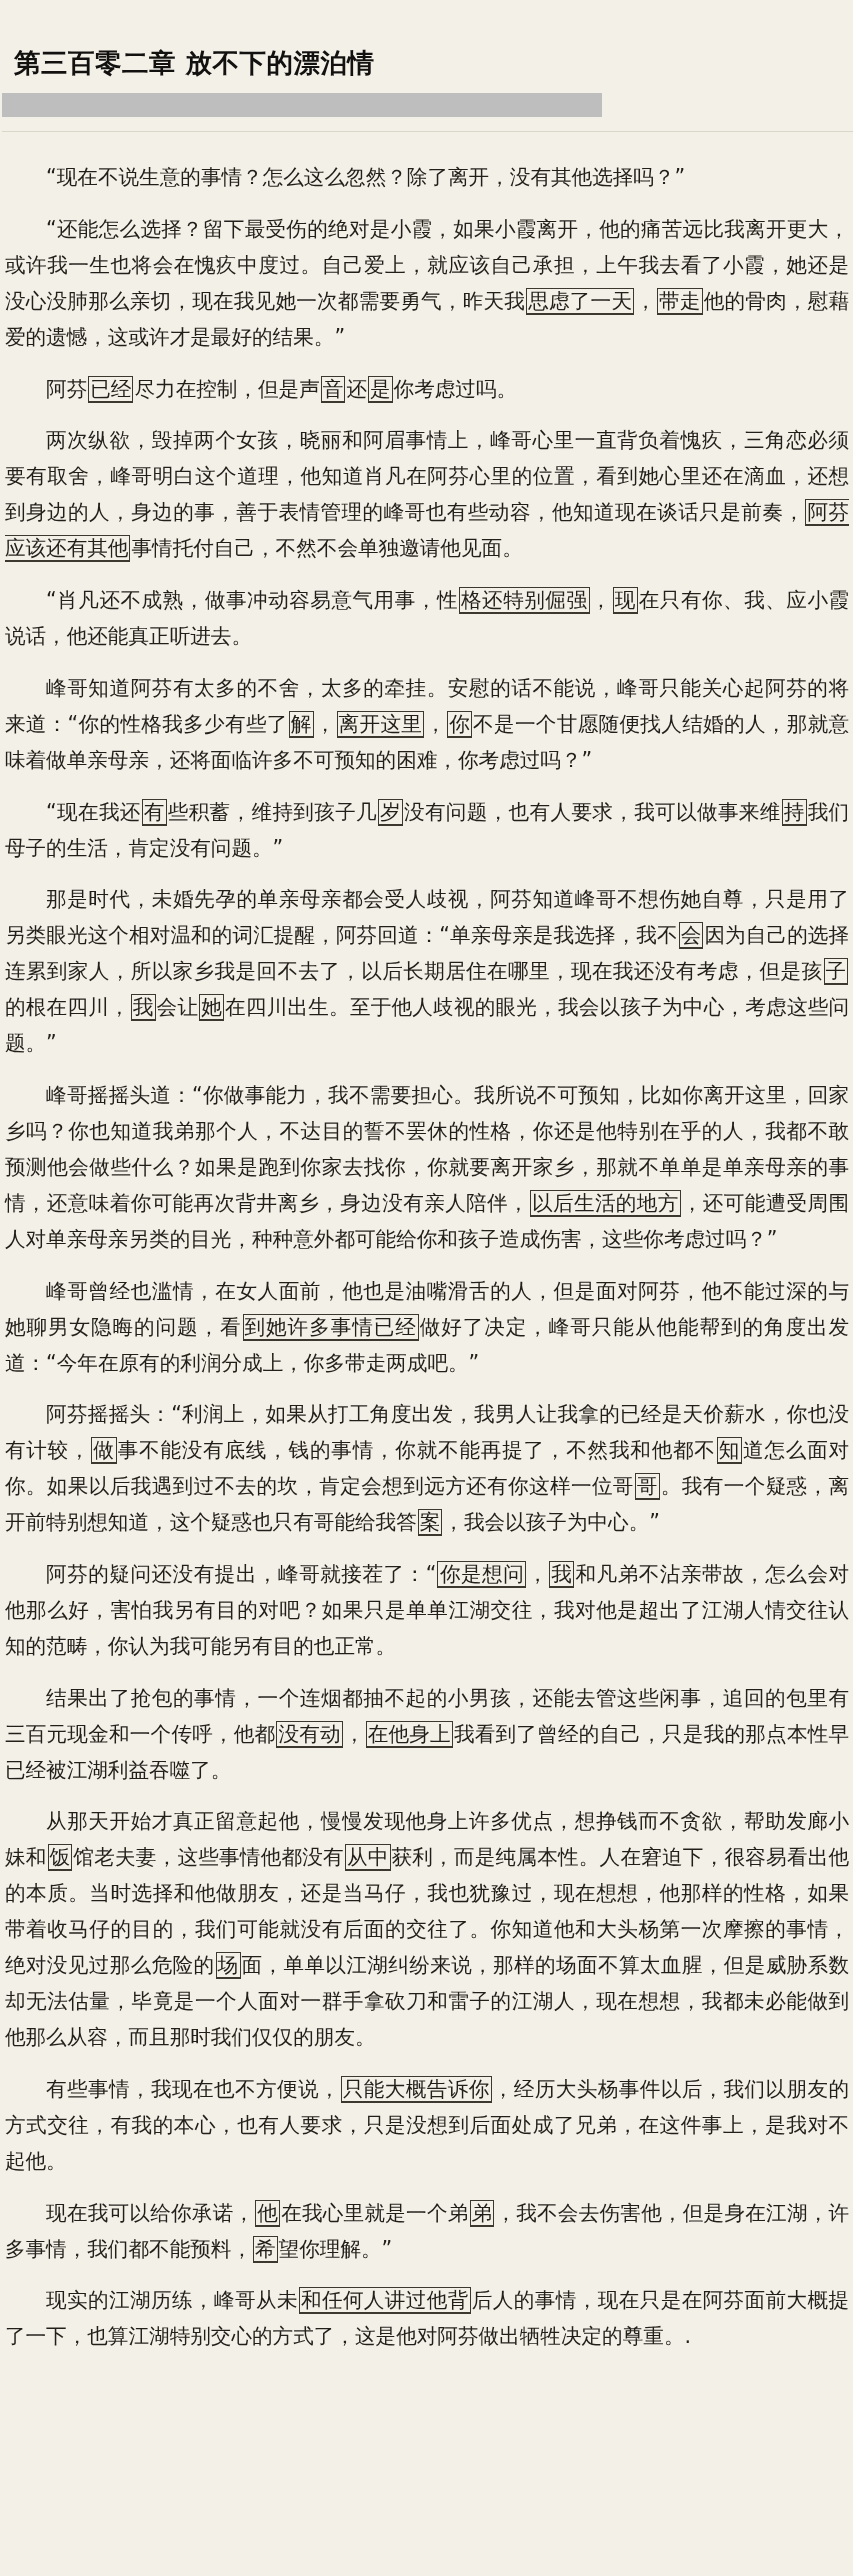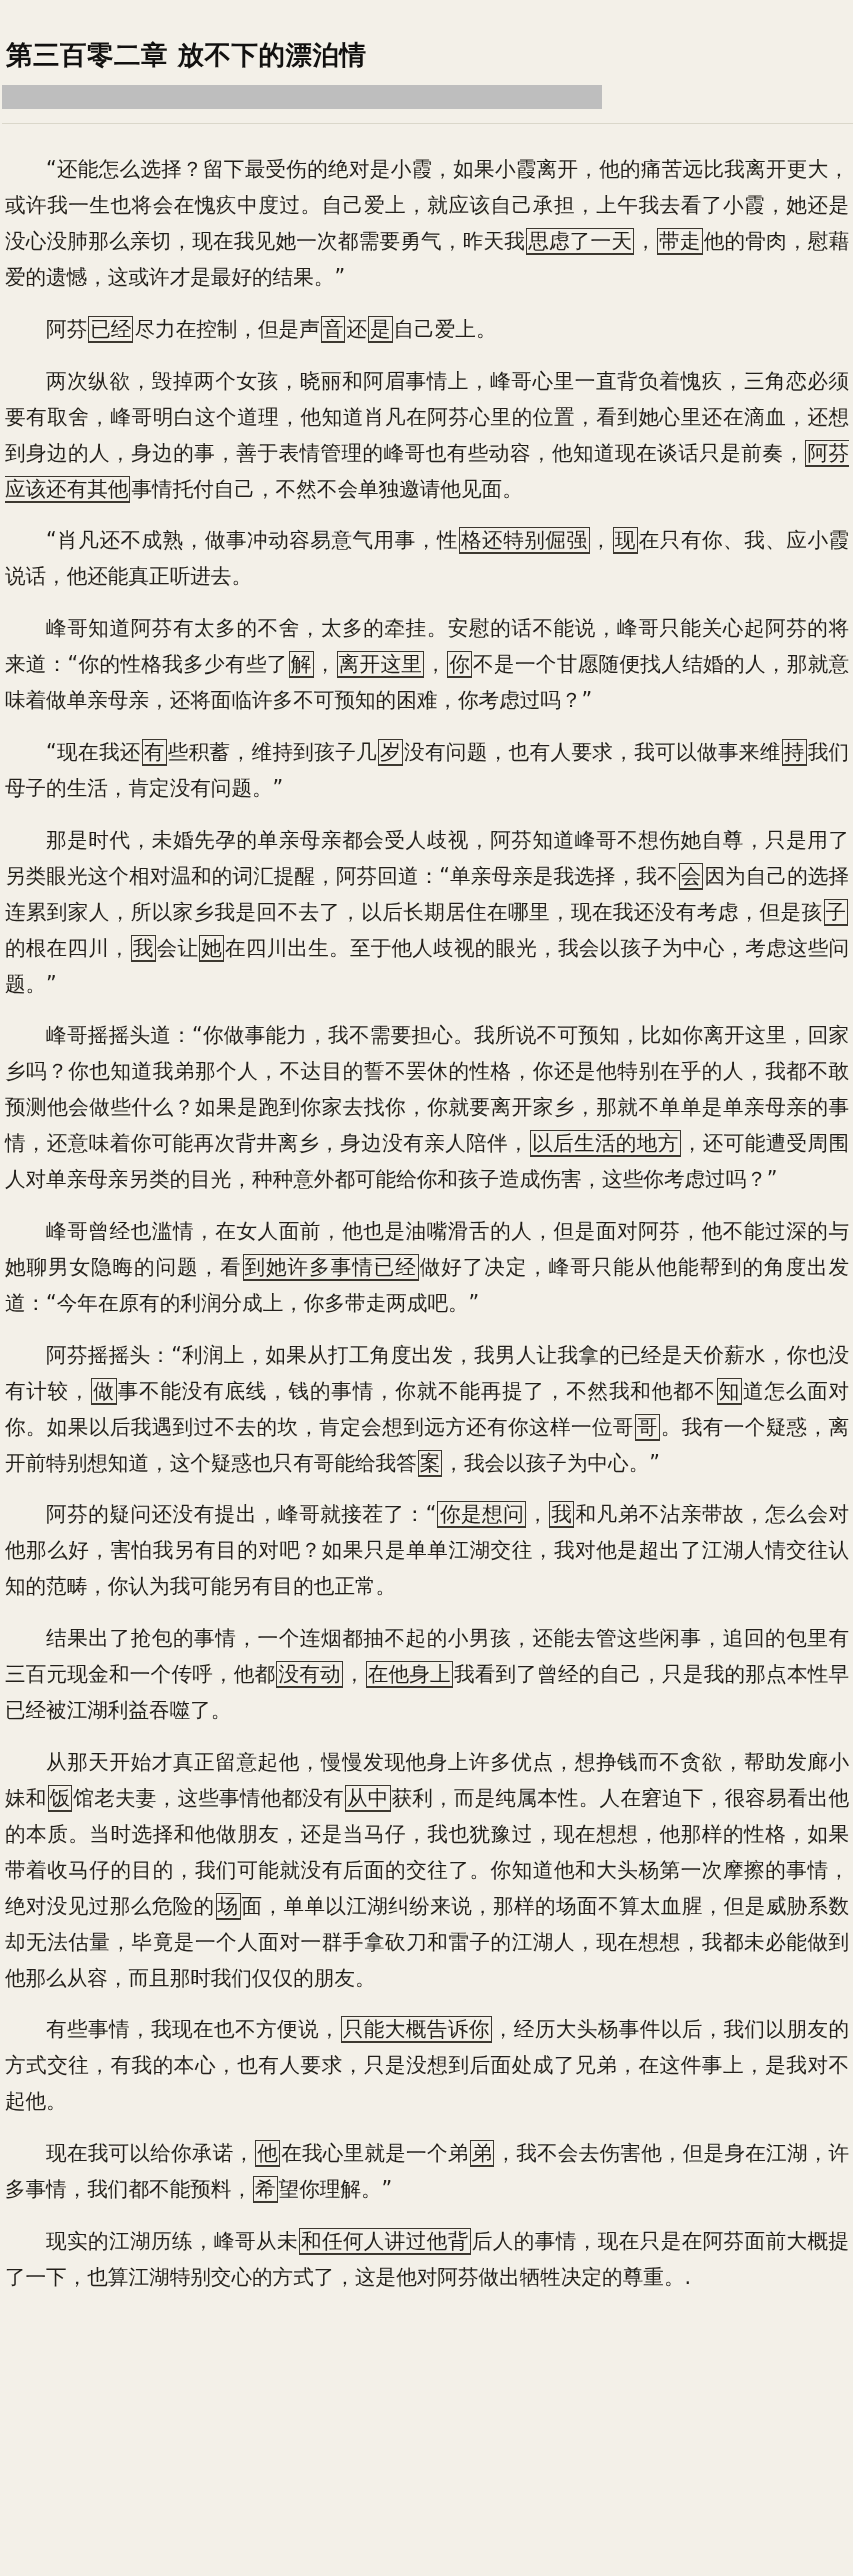--- a/index.html
+++ b/index.html
@@ -14,21 +14,21 @@
     box-sizing: border-box;
   }
   .page {
     padding: 0 4.9px;
   }
   .chapter-title {
     font-size: 26.5px;
     line-height: 31px;
     font-weight: bold;
     color: #121110;
-    margin: 0;
+    margin: 8px;
     padding: 39px 0 0 1px;
     letter-spacing: 0.5px;
   }
   .gray-bar {
     width: 600px;
     height: 24.5px;
     background: #bebebe;
     margin: 14.7px 0 0 -2.9px;
   }
   .divider {
@@ -59,22 +59,23 @@
 <body>
 
 <div class="page">
   <h1 class="chapter-title">第三百零二章 放不下的漂泊情</h1>
 
   <div class="gray-bar"></div>
 
   <hr class="divider">
 
   <div class="chapter-content">
+      <p><span>“现在不说生意的事情？怎么这么忽然？除了离开，没有其他选择吗？”</span></p>
       <p><span>“还能怎么选择？留下最受伤的绝对是小霞，如果小霞离开，他的痛苦远比我离开更大，或许我一生也将会在愧疚中度过。自己爱上，就应该自己承担，上午我去看了小霞，她还是没心没肺那么亲切，现在我见她一次都需要勇气，昨天我</span><span class="boxed">思虑了一天</span><span>，</span><span class="boxed">带走</span><span>他的骨肉，慰藉爱的遗憾，这或许才是最好的结果。”</span></p>
-      <p><span>阿芬</span><span class="boxed">已经</span><span>尽力在控制，但是声</span><span class="boxed">音</span><span>还</span><span class="boxed">是</span><span>自己爱上。</span></p>
+      <p><span>阿芬</span><span class="boxed">已经</span><span>尽力在控制，但是声</span><span class="boxed">音</span><span>还</span><span class="boxed">是</span><span>你考虑过吗。</span></p>
       <p><span>两次纵欲，毁掉两个女孩，晓丽和阿眉事情上，峰哥心里一直背负着愧疚，三角恋必须要有取舍，峰哥明白这个道理，他知道肖凡在阿芬心里的位置，看到她心里还在滴血，还想到身边的人，身边的事，善于表情管理的峰哥也有些动容，他知道现在谈话只是前奏，</span><span class="boxed">阿芬应该还有其他</span><span>事情托付自己，不然不会单独邀请他见面。</span></p>
       <p><span>“肖凡还不成熟，做事冲动容易意气用事，性</span><span class="boxed">格还特别倔强</span><span>，</span><span class="boxed">现</span><span>在只有你、我、应小霞说话，他还能真正听进去。</span></p>
       <p><span>峰哥知道阿芬有太多的不舍，太多的牵挂。安慰的话不能说，峰哥只能关心起阿芬的将来道：“你的性格我多少有些了</span><span class="boxed">解</span><span>，</span><span class="boxed">离开这里</span><span>，</span><span class="boxed">你</span><span>不是一个甘愿随便找人结婚的人，那就意味着做单亲母亲，还将面临许多不可预知的困难，你考虑过吗？”</span></p>
       <p><span>“现在我还</span><span class="boxed">有</span><span>些积蓄，维持到孩子几</span><span class="boxed">岁</span><span>没有问题，也有人要求，我可以做事来维</span><span class="boxed">持</span><span>我们母子的生活，肯定没有问题。”</span></p>
       <p><span>那是时代，未婚先孕的单亲母亲都会受人歧视，阿芬知道峰哥不想伤她自尊，只是用了另类眼光这个相对温和的词汇提醒，阿芬回道：“单亲母亲是我选择，我不</span><span class="boxed">会</span><span>因为自己的选择连累到家人，所以家乡我是回不去了，以后长期居住在哪里，现在我还没有考虑，但是孩</span><span class="boxed">子</span><span>的根在四川，</span><span class="boxed">我</span><span>会让</span><span class="boxed">她</span><span>在四川出生。至于他人歧视的眼光，我会以孩子为中心，考虑这些问题。”</span></p>
       <p><span>峰哥摇摇头道：“你做事能力，我不需要担心。我所说不可预知，比如你离开这里，回家乡吗？你也知道我弟那个人，不达目的誓不罢休的性格，你还是他特别在乎的人，我都不敢预测他会做些什么？如果是跑到你家去找你，你就要离开家乡，那就不单单是单亲母亲的事情，还意味着你可能再次背井离乡，身边没有亲人陪伴，</span><span class="boxed">以后生活的地方</span><span>，还可能遭受周围人对单亲母亲另类的目光，种种意外都可能给你和孩子造成伤害，这些你考虑过吗？”</span></p>
       <p><span>峰哥曾经也滥情，在女人面前，他也是油嘴滑舌的人，但是面对阿芬，他不能过深的与她聊男女隐晦的问题，看</span><span class="boxed">到她许多事情已经</span><span>做好了决定，峰哥只能从他能帮到的角度出发道：“今年在原有的利润分成上，你多带走两成吧。”</span></p>
       <p><span>阿芬摇摇头：“利润上，如果从打工角度出发，我男人让我拿的已经是天价薪水，你也没有计较，</span><span class="boxed">做</span><span>事不能没有底线，钱的事情，你就不能再提了，不然我和他都不</span><span class="boxed">知</span><span>道怎么面对你。如果以后我遇到过不去的坎，肯定会想到远方还有你这样一位哥</span><span class="boxed">哥</span><span>。我有一个疑惑，离开前特别想知道，这个疑惑也只有哥能给我答</span><span class="boxed">案</span><span>，我会以孩子为中心。”</span></p>
       <p><span>阿芬的疑问还没有提出，峰哥就接茬了：“</span><span class="boxed">你是想问</span><span>，</span><span class="boxed">我</span><span>和凡弟不沾亲带故，怎么会对他那么好，害怕我另有目的对吧？如果只是单单江湖交往，我对他是超出了江湖人情交往认知的范畴，你认为我可能另有目的也正常。</span></p>
       <p><span>结果出了抢包的事情，一个连烟都抽不起的小男孩，还能去管这些闲事，追回的包里有三百元现金和一个传呼，他都</span><span class="boxed">没有动</span><span>，</span><span class="boxed">在他身上</span><span>我看到了曾经的自己，只是我的那点本性早已经被江湖利益吞噬了。</span></p>

